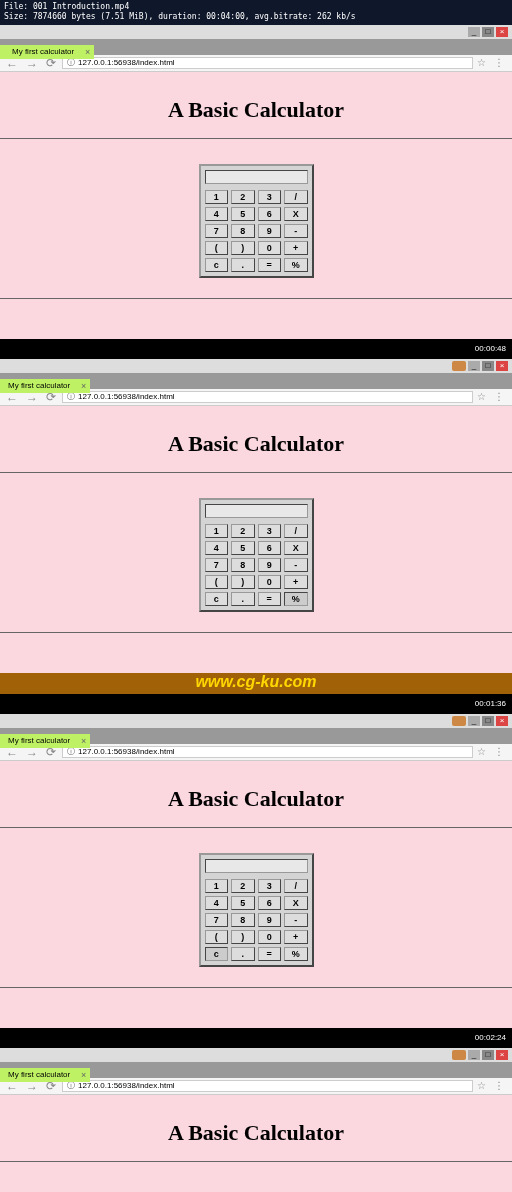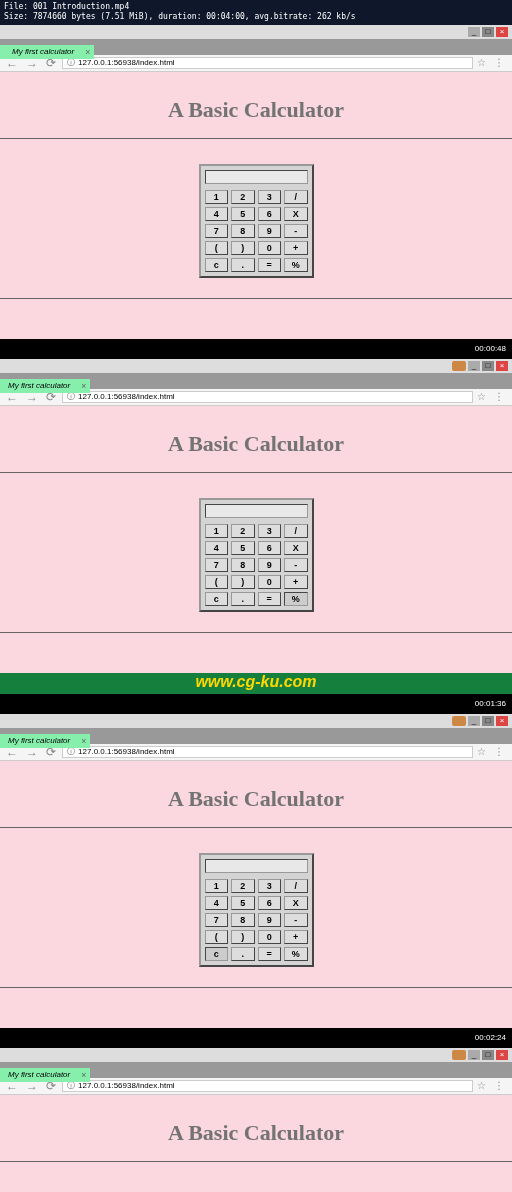--- a/index.html
+++ b/index.html
@@ -9,45 +9,45 @@
     
     .browser-chrome { background: #f5f5f5; border-bottom: 1px solid #ccc; }
     .window-controls { display: flex; justify-content: flex-end; gap: 2px; padding: 2px 4px; background: #ddd; height: 14px; align-items: center; }
     .wc-btn { width: 12px; height: 10px; display: flex; align-items: center; justify-content: center; font-size: 8px; }
     .wc-min { background: #aaa; }
     .wc-max { background: #888; }
     .wc-close { background: #d44; color: #fff; }
     .wc-user { width: 14px; height: 10px; background: #c84; border-radius: 2px; }
     
     .tab-bar { display: flex; align-items: center; background: #999; height: 16px; }
-    .tab { background: #86efac; padding: 2px 20px 2px 8px; font-size: 8px; display: flex; align-items: center; gap: 4px; position: relative; height: 14px; margin-top: 10px; font-style: italic; }
+    .tab { background: #bef264; padding: 2px 20px 2px 8px; font-size: 8px; display: flex; align-items: center; gap: 4px; position: relative; height: 14px; margin-top: 10px; }
     .tab-close { position: absolute; right: 4px; font-size: 9px; color: #666; }
     
     .address-bar { display: flex; align-items: center; padding: 3px 4px; gap: 4px; background: #f5f5f5; height: 16px; }
     .nav-btn { color: #888; font-size: 12px; padding: 0 2px; }
     .url-field { flex: 1; background: #fff; border: 1px solid #ccc; padding: 1px 4px; font-size: 8px; display: flex; align-items: center; gap: 3px; height: 12px; }
     .url-icon { font-size: 8px; color: #666; }
     .star-icon { color: #888; }
     .menu-icon { color: #888; padding: 0 4px; }
     
     .page-content { background: #fbd8e0; padding: 10px 0 40px; }
-    .page-title { text-align: center; color: #737373; font-family: 'Times New Roman', serif; font-size: 22px; font-weight: bold; padding: 15px 0; border-bottom: 1px solid #666; margin-bottom: 25px; }
+    .page-title { text-align: center; color: #000000; font-family: 'Times New Roman', serif; font-size: 22px; font-weight: bold; padding: 15px 0; border-bottom: 1px solid #666; margin-bottom: 25px; }
     
     .calculator { width: 115px; margin: 0 auto; background: #d4d4d4; border: 2px solid #999; padding: 4px; border-style: outset; }
     .calc-display { width: 100%; height: 14px; background: #e8e8e8; border: 1px inset #999; margin-bottom: 6px; padding: 1px 3px; font-size: 8px; }
     .calc-grid { display: grid; grid-template-columns: repeat(4, 1fr); gap: 3px; }
     .calc-btn { height: 14px; background: #ddd; border: 1px outset #999; font-size: 9px; font-weight: bold; display: flex; align-items: center; justify-content: center; cursor: pointer; }
     .calc-btn.pressed { border-style: inset; background: #ccc; }
     
     .hr-bottom { border-top: 1px solid #666; margin-top: 20px; }
     
     .timestamp-bar { background: #000; color: #fff; font-size: 8px; padding: 10px 6px; display: flex; justify-content: space-between; height: 15px; align-items: center; }
     .timestamp-bar-left { display: flex; gap: 6px; }
     
-    .watermark { text-align: center; color: #ffd700; font-size: 16px; font-weight: bold; font-style: italic; background: #15803d; padding: 0 0 3px; }
+    .watermark { text-align: center; color: #ffd700; font-size: 16px; font-weight: bold; font-style: italic; background: #a16207; padding: 0 0 3px; }
   </style>
 </head>
 <body>
 
 <div class="metadata">
   <div>File: 001 Introduction.mp4</div>
   <div>Size: 7874660 bytes (7.51 MiB), duration: 00:04:00, avg.bitrate: 262 kb/s</div>
 </div>
 
 <div class="browser-chrome">

